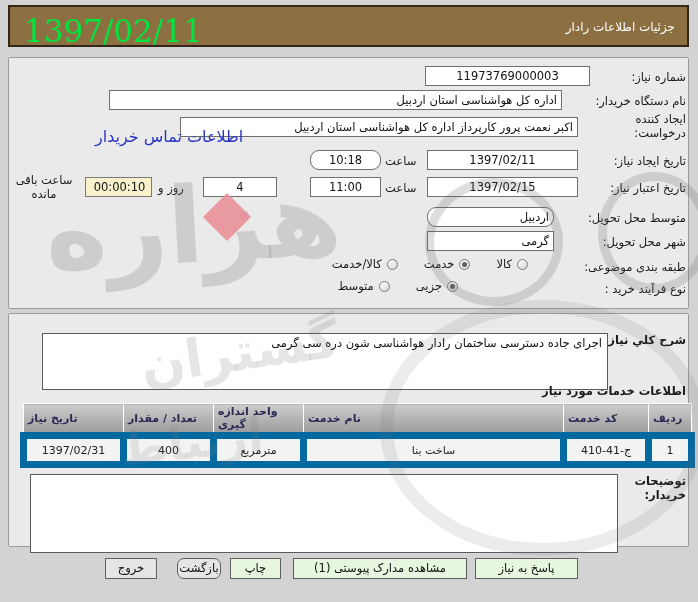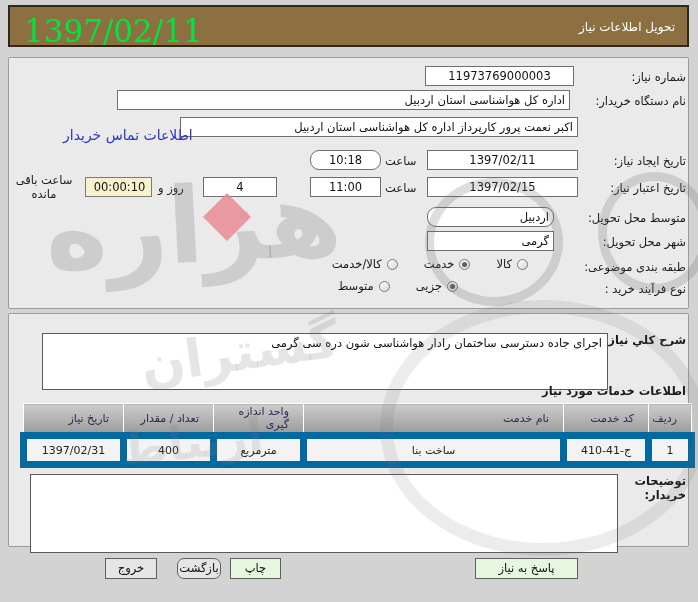--- a/index.html
+++ b/index.html
@@ -15,35 +15,35 @@
   .panel{position:absolute;background:#eaeaea;border:1px solid #9b9b9b;box-sizing:border-box;border-radius:2px;}
   .panel1{left:8px;top:57px;width:681px;height:252px;}
   .panel2{left:8px;top:313px;width:681px;height:234px;}
 
   .lbl{position:absolute;font-size:11.5px;color:#1a1a1a;white-space:nowrap;}
   .lbl2{line-height:14px;text-align:right;white-space:normal;}
   .bold{font-weight:bold;}
   .tb{position:absolute;background:#ffffff;border:1px solid #6f6f6f;box-sizing:border-box;height:20px;font-size:11.5px;padding:2px 4px;color:#111;overflow:hidden;white-space:nowrap;}
   .ctr{text-align:center;direction:ltr;}
   .rgt{text-align:right;}
-  .link{position:absolute;color:#2a35c0;font-size:14px;cursor:pointer;}
+  .link{position:absolute;color:#2a35c0;font-size:16px;cursor:pointer;margin-left:32px;}
   .remaining{background:#f8f1cb;border:1px solid #7a7a7a;padding-left:6px;}
 
   
   .optgroup{position:absolute;display:flex;gap:26px;align-items:center;}
   .opt{display:flex;align-items:center;gap:5px;font-size:11.5px;color:#1a1a1a;}
   .radio{width:11px;height:11px;border-radius:50%;border:1px solid #7a7a7a;background:linear-gradient(135deg,#ffffff,#d5d5d5);display:inline-block;position:relative;box-sizing:border-box;flex:0 0 auto;}
   .radio.checked::after{content:"";position:absolute;left:2px;top:2px;width:5px;height:5px;border-radius:50%;background:#59655c;}
 
   
   .area{position:absolute;background:#ffffff;border:1px solid #5a5a5a;box-sizing:border-box;font-size:11.5px;padding:2px 5px;color:#111;overflow:hidden;margin-top:13px;}
 
   
   .svc-table{position:absolute;left:20px;top:403px;width:668px;border-collapse:collapse;table-layout:fixed;font-size:11px;border:1px solid #8a8a8a;}
-  .svc-table th{background:linear-gradient(180deg,#cccccc,#9d9d9d);color:#2a2a55;font-weight:normal;height:28px;border:1px solid #ffffff;text-align:right;padding:0 14px;}
+  .svc-table th{background:linear-gradient(180deg,#cccccc,#9d9d9d);color:#2a2a55;font-weight:bold;height:28px;border:1px solid #ffffff;text-align:left;padding:0 4px;}
   .svc-table td{background:#f3f3f3;color:#222;height:22px;border:7px solid #0369a1;text-align:center;padding:0 2px;}
 
   
   .btn{position:absolute;top:558px;height:21px;border:1px solid #5f5f5f;box-sizing:border-box;font-size:11.5px;text-align:center;line-height:18px;color:#111;cursor:pointer;}
   .btn.green{background:#e7f6df;}
   .btn.pink{background:#e5e5e5;}
   .btn-answer{left:475px;width:103px;}
   .btn-attach{left:293px;width:174px;}
   .btn-print{left:230px;width:51px;}
   .btn-back{left:177px;width:44px;border-radius:7px;}
@@ -59,33 +59,37 @@
   .wm-c2{left:598px;top:172px;width:95px;height:103px;}
   .wm-c3{left:380px;top:300px;width:300px;height:230px;border-width:13px;border-color:rgba(110,110,110,0.13);}
   .wm-diamond{position:absolute;left:210px;top:200px;width:34px;height:34px;background:rgba(231,140,147,0.85);transform:rotate(45deg);}
 </style>
 </head>
 <body>
 
 <div class="page">
 
   <div class="header">
-    <div class="header-title">تحویل اطلاعات نیاز</div>
+    <div class="header-title">جزئیات اطلاعات رادار</div>
     <div class="header-date">1397/02/11</div>
   </div>
 
   <div class="panel panel1"></div>
   <div class="panel panel2"></div>
 
   <div class="lbl" style="right:12px;top:70px;">شماره نیاز:</div>
-  <div class="tb ctr" style="left:425px;top:66px;width:149px;">11973769000003</div>
+  <div class="tb ctr" style="left:425px;top:66px;width:165px;">11973769000003</div>
 
   <div class="lbl" style="right:12px;top:94px;">نام دستگاه خریدار:</div>
-  <div class="tb rgt" style="left:117px;top:90px;width:453px;">اداره کل هواشناسی استان اردبیل</div>
+  <div class="tb rgt" style="left:109px;top:90px;width:453px;">اداره کل هواشناسی استان اردبیل</div>
 
+  <div class="lbl lbl2" style="right:12px;top:112px;width:80px;">
+    <span>ایجاد کننده</span><br>
+    <span>درخواست:</span>
+  </div>
   <div class="tb rgt" style="left:180px;top:117px;width:398px;">اکبر نعمت پرور کارپرداز اداره کل هواشناسی استان اردبیل</div>
   <div class="link" style="left:63px;top:127px;">اطلاعات تماس خریدار</div>
 
   <div class="lbl" style="right:12px;top:154px;">تاریخ ایجاد نیاز:</div>
   <div class="tb ctr" style="left:427px;top:150px;width:151px;">1397/02/11</div>
   <div class="lbl" style="left:385px;top:154px;">ساعت</div>
   <div class="tb ctr" style="left:310px;top:150px;width:71px;border-radius:9px;">10:18</div>
 
   <div class="lbl" style="right:12px;top:181px;">تاریخ اعتبار نیاز:</div>
   <div class="tb ctr" style="left:427px;top:177px;width:151px;">1397/02/15</div>
@@ -168,20 +172,21 @@
     </tbody>
   </table>
 
   <div class="lbl lbl2 bold" style="right:12px;top:474px;width:65px;">
     <span>توضیحات</span><br>
     <span>خریدار:</span>
   </div>
   <div class="area rgt" style="left:30px;top:461px;width:588px;height:79px;"></div>
 
   <div class="btn green btn-answer">پاسخ به نیاز</div>
+  <div class="btn green btn-attach">مشاهده مدارک پیوستی (1)</div>
   <div class="btn green btn-print">چاپ</div>
   <div class="btn pink btn-back">بازگشت</div>
   <div class="btn pink btn-exit">خروج</div>
 
   <div class="watermark">
     <div class="wm-text1">هزاره</div>
     <div class="wm-text2">گستران</div>
     <div class="wm-text3">ارتباط</div>
     <div class="wm-circle wm-c1"></div>
     <div class="wm-circle wm-c2"></div>

